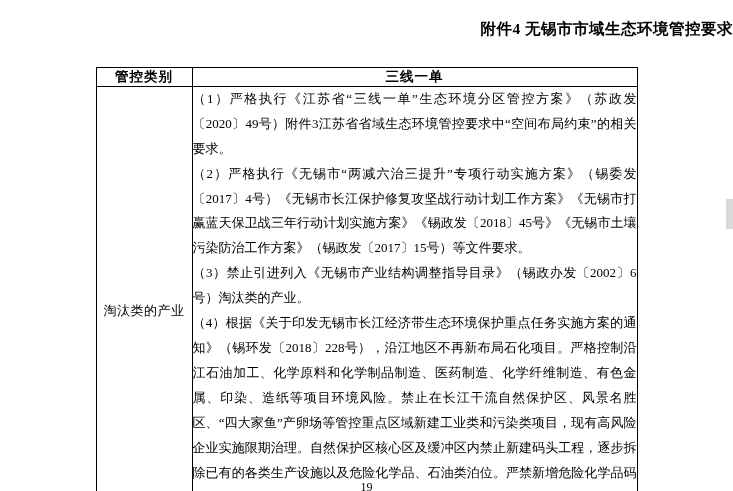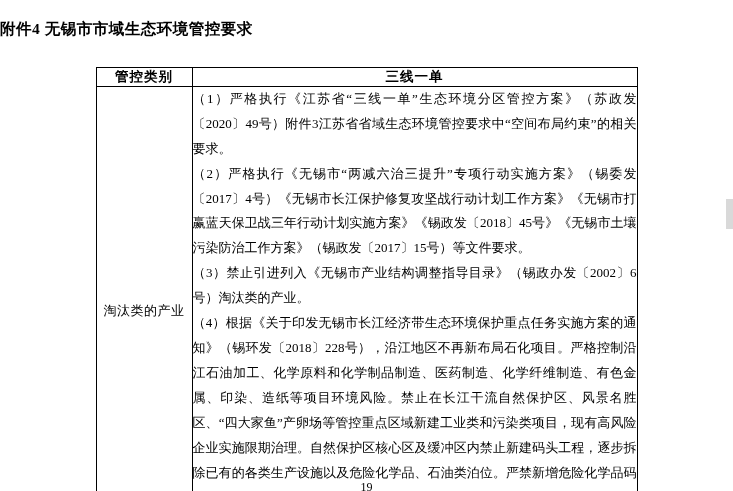--- a/index.html
+++ b/index.html
@@ -15,25 +15,25 @@
     position: relative;
     overflow: hidden;
   }
   .page {
     width: 733px;
     height: 491px;
     position: relative;
     box-sizing: border-box;
   }
   .doc-title {
-    text-align: left;
+    text-align: right;
     font-size: 15.5px;
     font-weight: bold;
     letter-spacing: 0.5px;
-    margin: 18px 12px 0 0;
+    margin: 18px 0 0 0;
     padding: 0;
     line-height: 1.4;
     font-family: "Liberation Serif", serif;
   }
   .table-wrap {
     margin: 27px auto 0 auto;
     width: 542px;
   }
   table.main-table {
     border-collapse: collapse;

